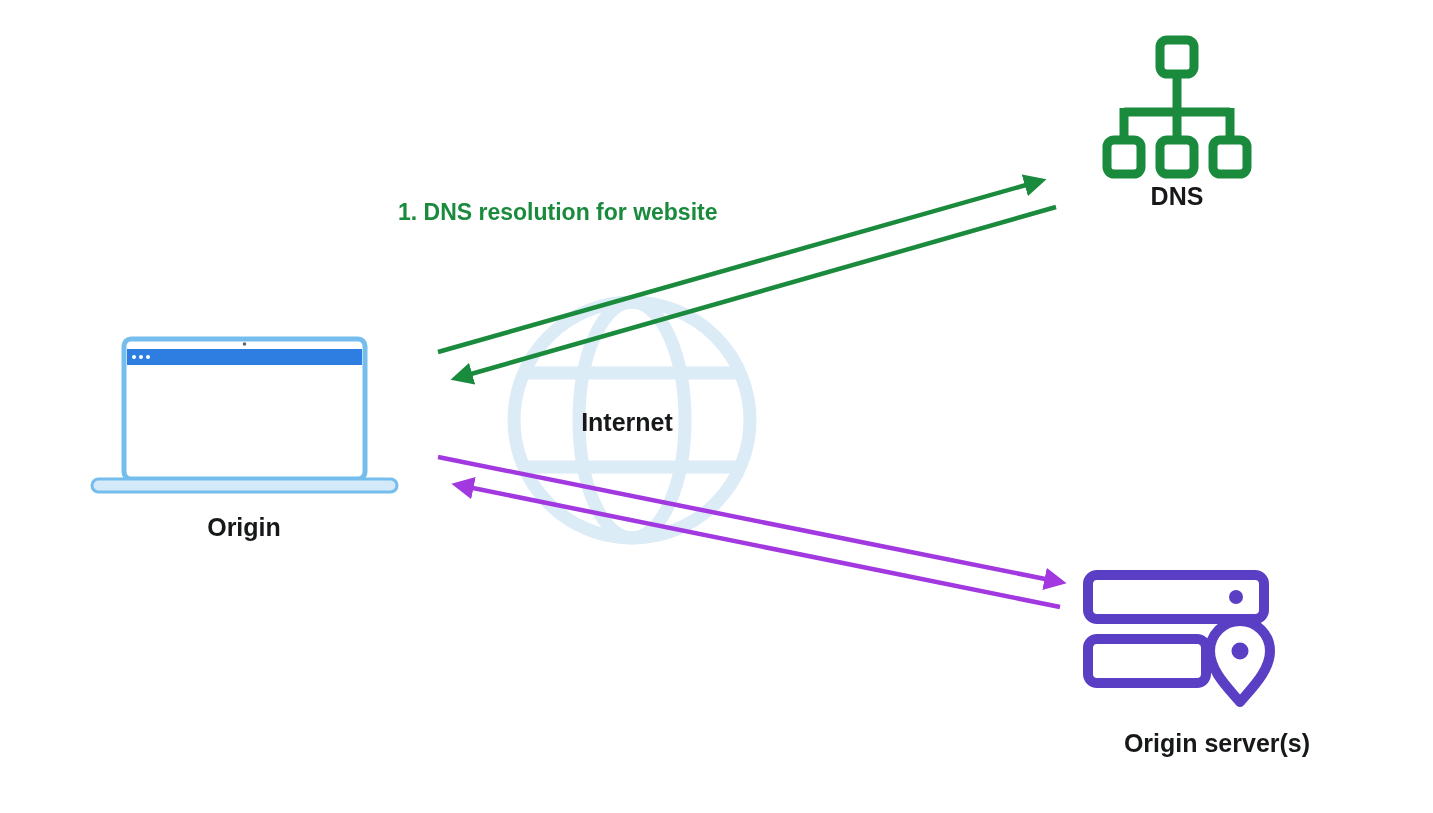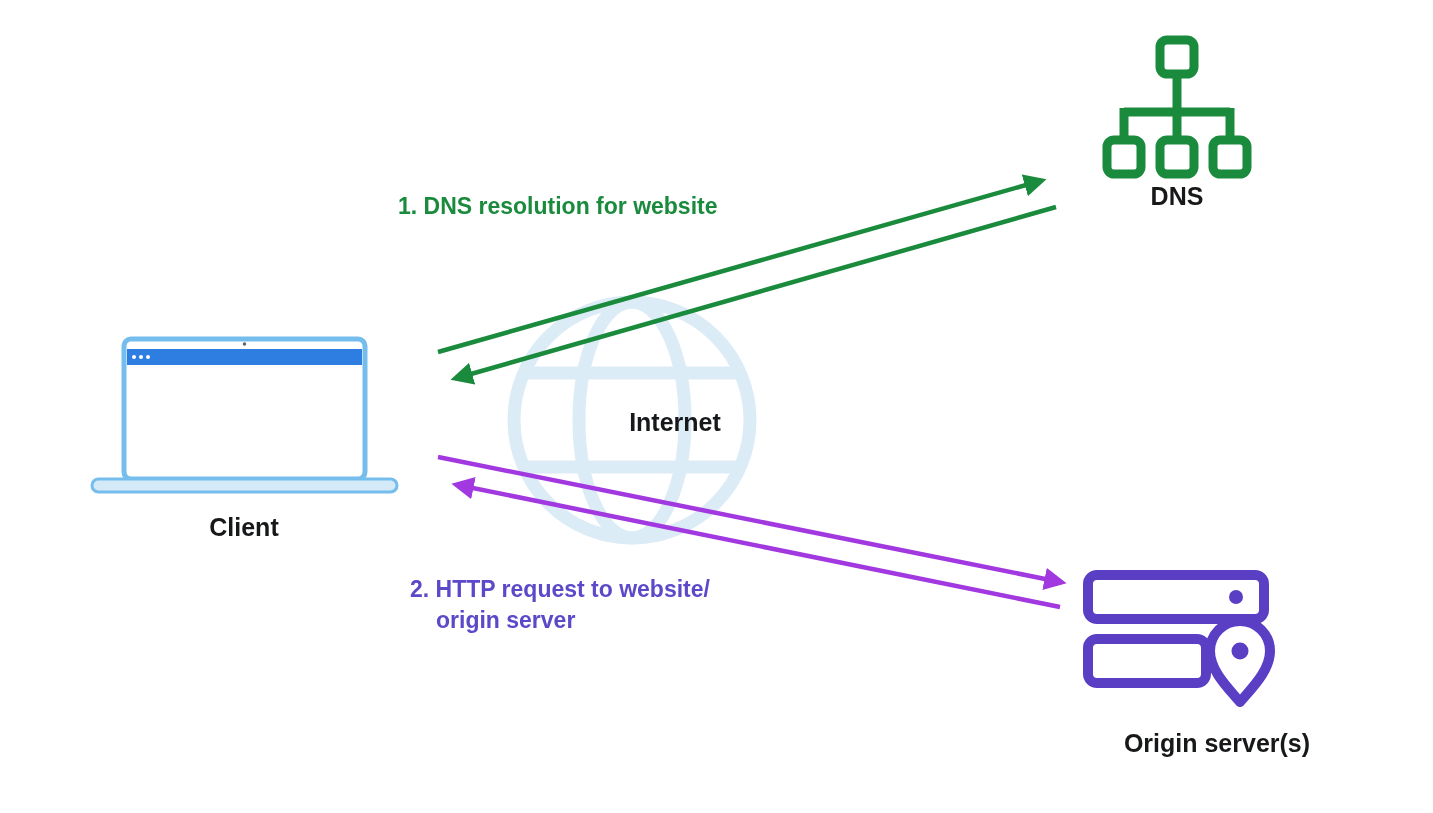--- a/index.html
+++ b/index.html
@@ -109,28 +109,24 @@
 
     <g class="origin">
       <rect x="1088" y="575" width="176" height="44" rx="9"></rect>
       <circle class="dot" cx="1236" cy="597" r="7"></circle>
       <rect x="1088" y="639" width="118" height="44" rx="9"></rect>
       <path class="pin" d="M1240,702 C1229,689 1210,671 1210,651 A30,30 0 1,1 1270,651 C1270,671 1251,689 1240,702 Z"></path>
       <circle class="dot" cx="1240" cy="651" r="8.5"></circle>
     </g>
   </svg>
 
-  <div class="label node-label" style="left:244px;top:513px;">Client</div>
+  <div class="label node-label" style="left:244px;top:513px;">Origin</div>
 
-  <div class="label node-label" style="left:627px;top:408px;margin-left:48px;">Internet</div>
+  <div class="label node-label" style="left:627px;top:408px;">Internet</div>
 
   <div class="label node-label" style="left:1177px;top:182px;">DNS</div>
 
   <div class="label node-label" style="left:1217px;top:729px;">Origin server(s)</div>
 
-  <div class="label flow-label flow-label-green" style="left:398px;top:191px;">1. DNS resolution for website</div>
+  <div class="label flow-label flow-label-green" style="left:398px;top:197px;">1. DNS resolution for website</div>
 
-  <div class="label flow-label flow-label-purple" style="left:410px;top:574px;">
-    <span class="line1">2. HTTP request to website/</span>
-    <span class="line2">origin server</span>
-  </div>
 
 </div>
 
 </body></html>

